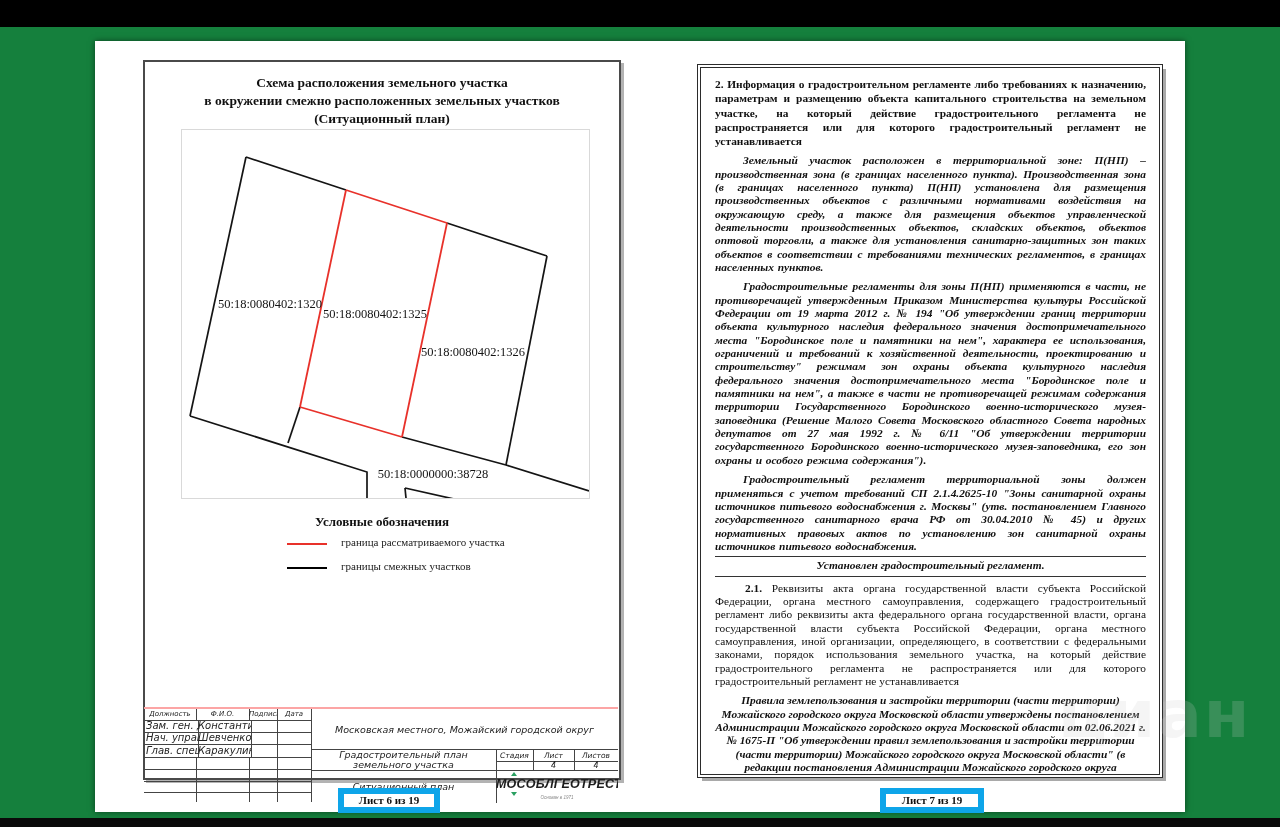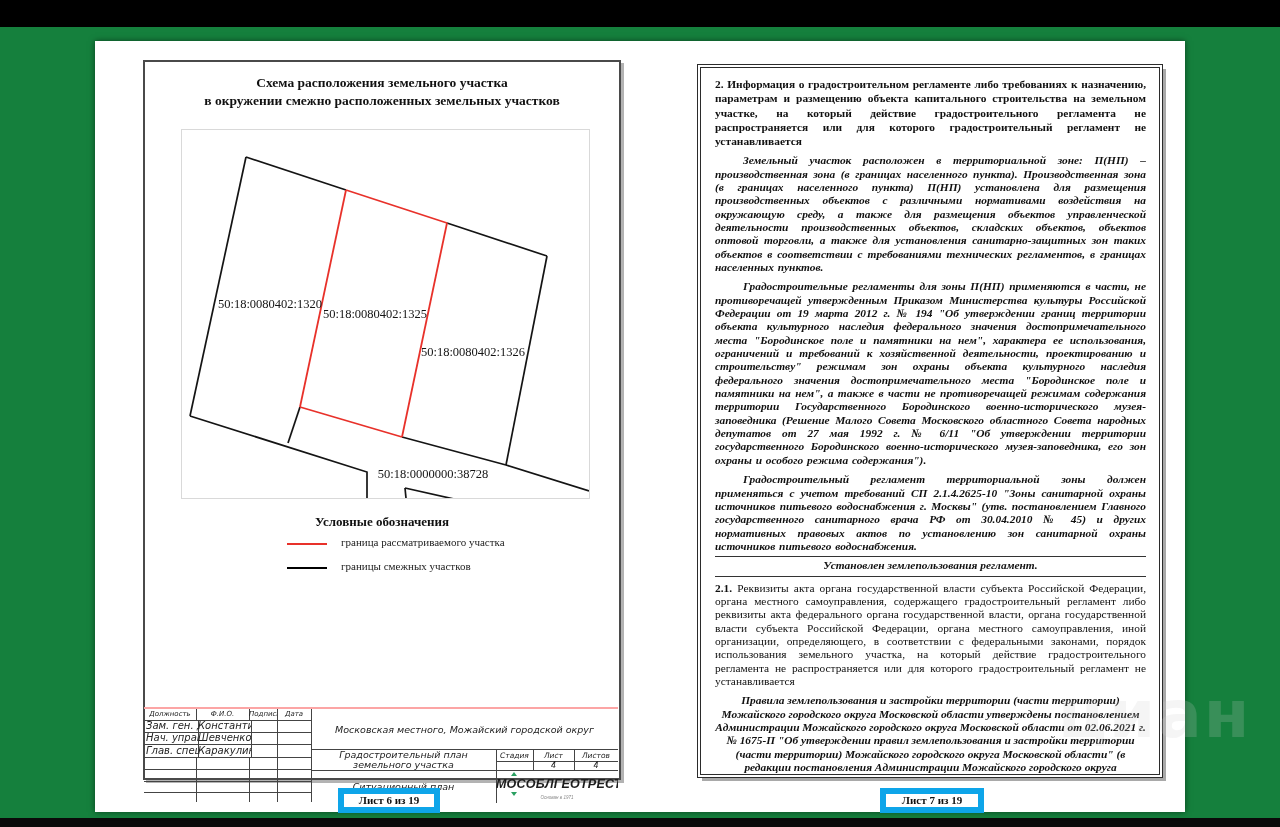--- a/index.html
+++ b/index.html
@@ -53,39 +53,40 @@
                background:#fff;box-shadow:4px 4px 0 -1px #a9a9a9;}
   .sr-inner{position:absolute;left:2px;top:2px;right:2px;bottom:2px;border:1.5px solid #2b2b2b;
             padding:9px 13px 4px 14px;box-sizing:border-box;overflow:hidden;
             font-size:11.4px;line-height:1.17;color:#101010;}
   .sr-inner p{margin:0 0 6px 0;text-align:justify;}
   .h-bold{font-weight:bold;line-height:1.25;}
   .bi{font-weight:bold;font-style:italic;text-indent:28px;word-spacing:1px;}
   .center-bi{font-weight:bold;font-style:italic;text-align:center !important;text-indent:0;}
   .rule{border:0;border-top:1.2px solid #333;margin:3px 0 5px 0;}
   .plain{text-align:justify;}
-  .num-b{font-weight:bold;}
+  .num-b{font-weight:bold;margin-left:30px;}
 
   .watermark{left:1058px;top:676px;width:260px;font-family:"DejaVu Sans",sans-serif;
              font-size:66px;font-weight:bold;color:rgba(205,205,205,0.20);
              letter-spacing:2px;z-index:40;pointer-events:none;}
 </style>
 </head>
 <body>
 
 <div id="screen">
   <div class="abs topbar"></div>
   <div class="abs bottombar"></div>
 
   <div class="abs page">
 
     <div class="abs sheet-left">
       <div class="abs sl-title">
         <div>Схема расположения земельного участка</div>
         <div>в окружении смежно расположенных земельных участков</div>
+        <div>(Ситуационный план)</div>
       </div>
 
       <div class="abs map-box">
         <svg width="407" height="368" viewBox="0 0 407 368">
 
           <g stroke="#141414" stroke-width="1.7" fill="none">
             <path d="M64,27 L164,60"></path>
             <path d="M64,27 L8,286"></path>
             <path d="M8,286 L185,342 L185,368"></path>
             <path d="M118,277 L106,313"></path>
@@ -180,21 +181,21 @@
 
     <div class="abs footer-box fb-left">Лист 6 из 19</div>
 
     <div class="abs sheet-right">
       <div class="sr-inner">
         <p class="h-bold">2. Информация о градостроительном регламенте либо требованиях к назначению, параметрам и размещению объекта капитального строительства на земельном участке, на который действие градостроительного регламента не распространяется или для которого градостроительный регламент не устанавливается</p>
         <p class="bi">Земельный участок расположен в территориальной зоне: П(НП) – производственная зона (в границах населенного пункта). Производственная зона (в границах населенного пункта) П(НП) установлена для размещения производственных объектов с различными нормативами воздействия на окружающую среду, а также для размещения объектов управленческой деятельности производственных объектов, складских объектов, объектов оптовой торговли, а также для установления санитарно-защитных зон таких объектов в соответствии с требованиями технических регламентов, в границах населенных пунктов.</p>
         <p class="bi">Градостроительные регламенты для зоны П(НП) применяются в части, не противоречащей утвержденным Приказом Министерства культуры Российской Федерации от 19 марта 2012 г. № 194 "Об утверждении границ территории объекта культурного наследия федерального значения достопримечательного места "Бородинское поле и памятники на нем", характера ее использования, ограничений и требований к хозяйственной деятельности, проектированию и строительству" режимам зон охраны объекта культурного наследия федерального значения достопримечательного места "Бородинское поле и памятники на нем", а также в части не противоречащей режимам содержания территории Государственного Бородинского военно-исторического музея-заповедника (Решение Малого Совета Московского областного Совета народных депутатов от 27 мая 1992 г. № 6/11 "Об утверждении территории государственного Бородинского военно-исторического музея-заповедника, его зон охраны и особого режима содержания").</p>
         <p class="bi" style="margin-bottom:3px;">Градостроительный регламент территориальной зоны должен применяться с учетом требований СП 2.1.4.2625-10 "Зоны санитарной охраны источников питьевого водоснабжения г. Москвы" (утв. постановлением Главного государственного санитарного врача РФ от 30.04.2010 № 45) и других нормативных правовых актов по установлению зон санитарной охраны источников питьевого водоснабжения.</p>
         <hr class="rule" style="margin-bottom:2px;">
-        <p class="center-bi" style="margin-bottom:2px;">Установлен землепользования регламент.</p>
+        <p class="center-bi" style="margin-bottom:2px;">Установлен градостроительный регламент.</p>
         <hr class="rule">
         <p class="plain"><span class="num-b">2.1.</span><span> Реквизиты акта органа государственной власти субъекта Российской Федерации, органа местного самоуправления, содержащего градостроительный регламент либо реквизиты акта федерального органа государственной власти, органа государственной власти субъекта Российской Федерации, органа местного самоуправления, иной организации, определяющего, в соответствии с федеральными законами, порядок использования земельного участка, на который действие градостроительного регламента не распространяется или для которого градостроительный регламент не устанавливается</span></p>
         <p class="center-bi" style="margin-bottom:2px;">Правила землепользования и застройки территории (части территории) Можайского городского округа Московской области утверждены постановлением Администрации Можайского городского округа Московской области от 02.06.2021 г. № 1675-П "Об утверждении правил землепользования и застройки территории (части территории) Можайского городского округа Московской области" (в редакции постановления Администрации Можайского городского округа Московской области от 02.09.2024 г. № 2834-П).</p>
 
       </div>
     </div>
 
     <div class="abs footer-box fb-right">Лист 7 из 19</div>
   </div>
 

